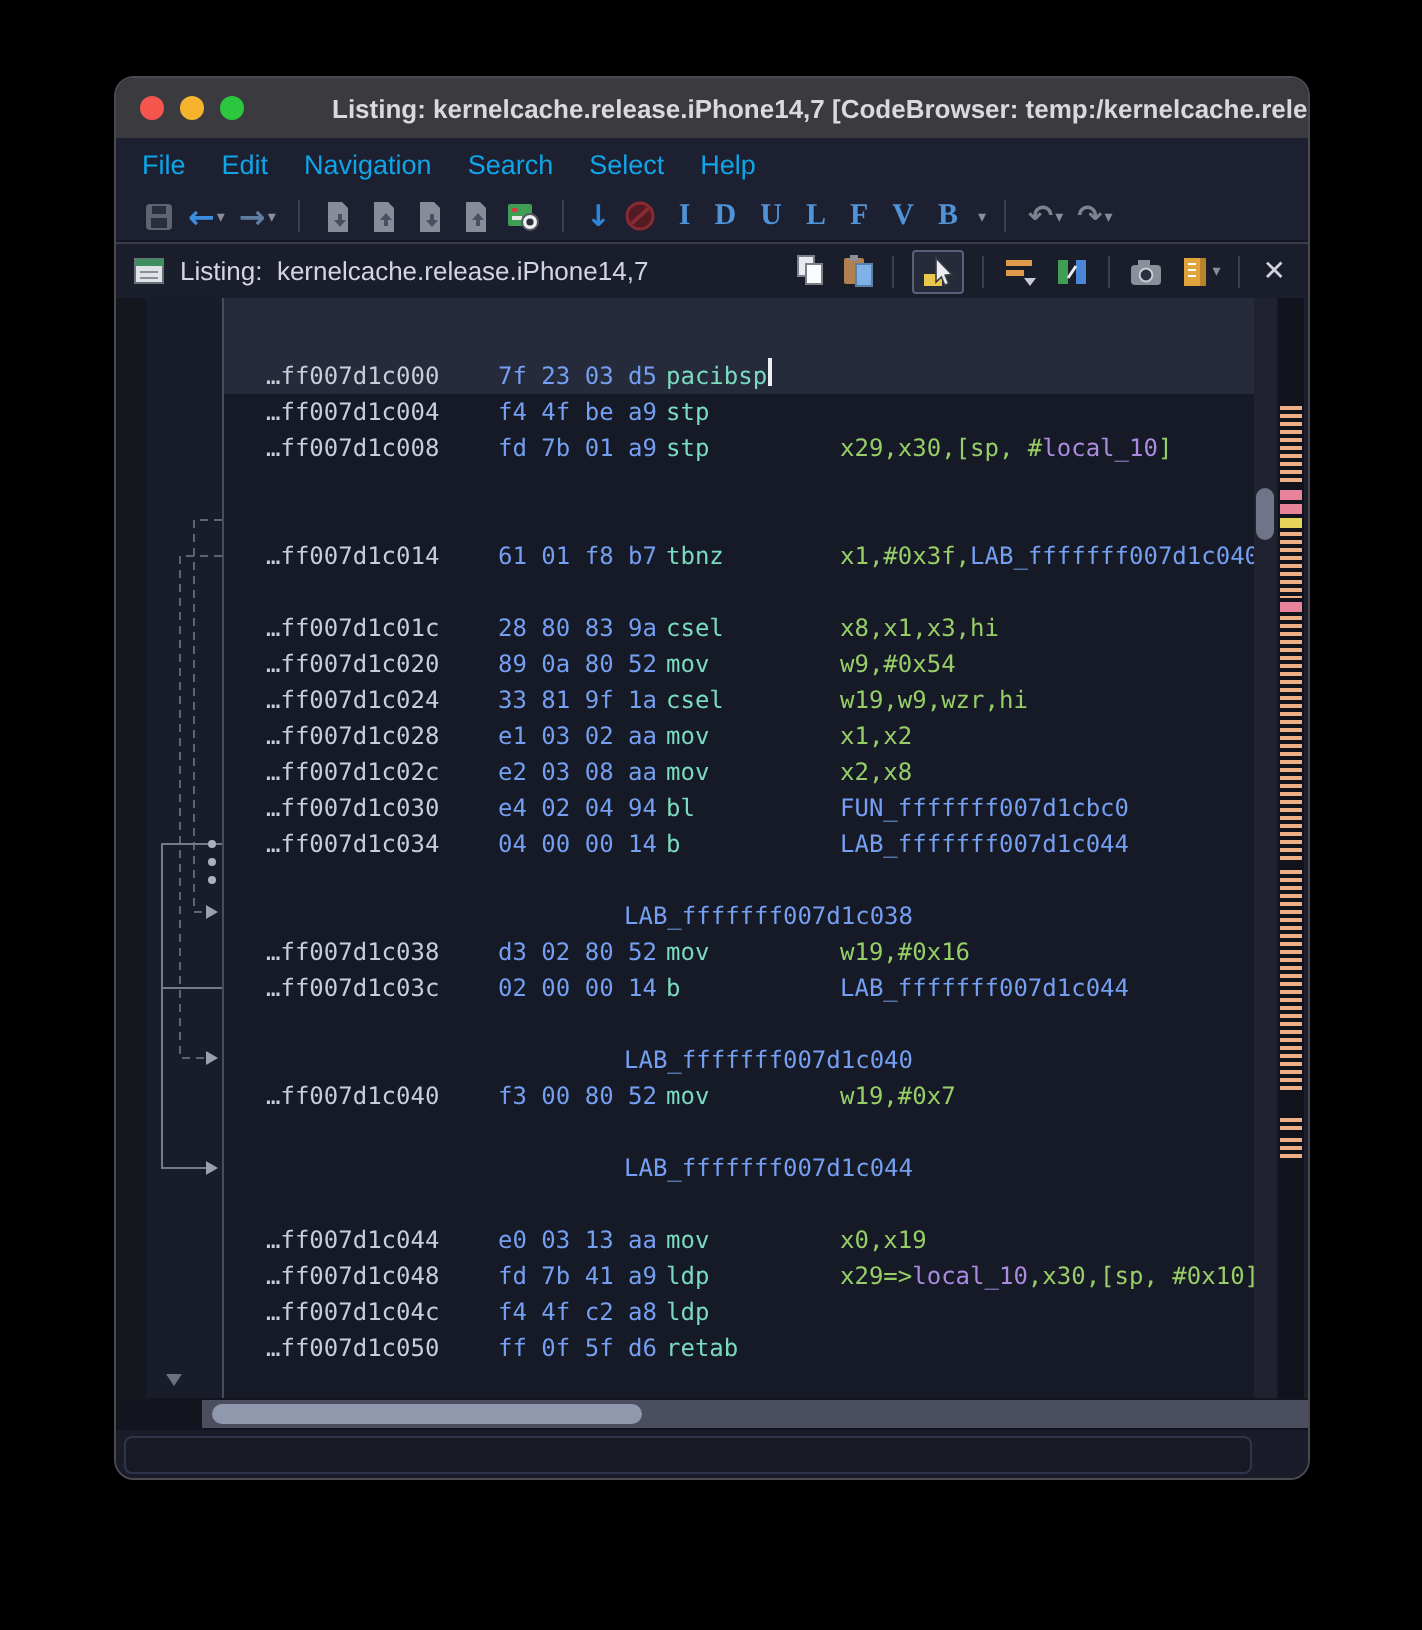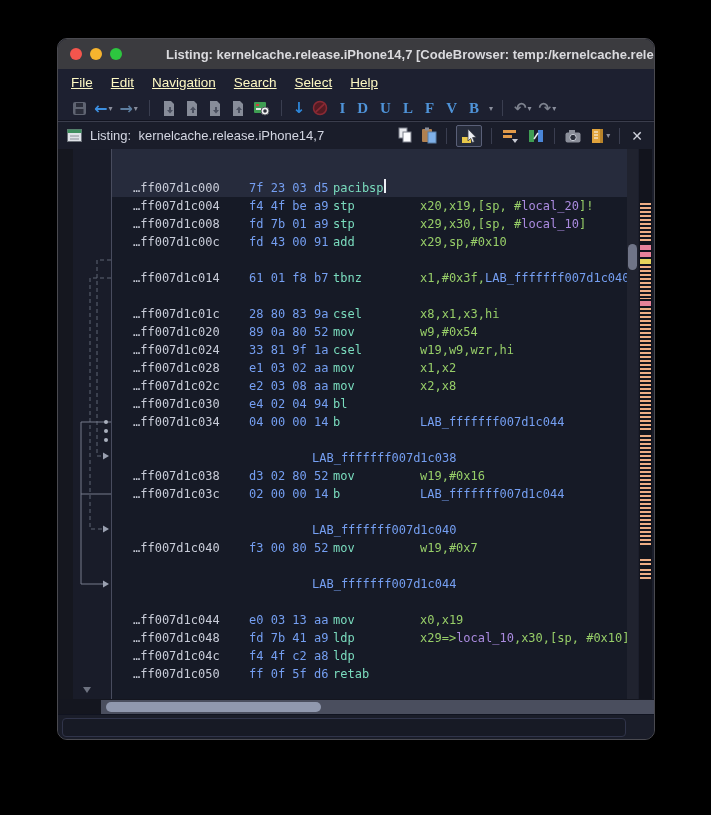--- a/index.html
+++ b/index.html
@@ -7,21 +7,21 @@
   .win{position:absolute;left:57px;top:38px;width:598px;height:702px;background:#1b1e2b;
        border:1px solid #4a4a50;border-radius:10px;box-shadow:0 18px 50px rgba(0,0,0,.75);overflow:hidden;}
   
   .titlebar{height:30px;background:#3b3b3f;display:flex;align-items:center;border-radius:9px 9px 0 0;}
   .lights{display:flex;gap:8px;margin-left:12px;}
   .light{width:12px;height:12px;border-radius:50%;}
   .l-red{background:#f4554d;} .l-yellow{background:#f6b42e;} .l-green{background:#2dc63f;}
   .wtitle{margin-left:44px;font:bold 13px "Liberation Sans",sans-serif;color:#dadade;white-space:nowrap;overflow:hidden;}
   
   .menubar{height:27px;background:#1d2030;display:flex;align-items:center;padding-left:4px;}
-  .menu-item{padding:0 9px;font:13.5px "Liberation Sans",sans-serif;color:#fef9c3;line-height:27px;cursor:default;text-decoration:underline;}
+  .menu-item{padding:0 9px;font:13.5px "Liberation Sans",sans-serif;color:#0ea5e9;line-height:27px;cursor:default;}
   
   .toolbar{height:25px;background:#1d2030;display:flex;align-items:center;gap:3px;padding-left:12px;border-bottom:1px solid #121420;}
   .tsep{width:1px;height:16px;background:#3a3e50;margin:0 6px;}
   .tbtn{display:flex;align-items:center;justify-content:center;height:22px;padding:0 2px;}
   .glyph-back{font:bold 16px "DejaVu Sans",sans-serif;color:#3c8fe0;}
   .glyph-fwd{font:bold 16px "DejaVu Sans",sans-serif;color:#5d7ea0;}
   .glyph-down{font:bold 15px "DejaVu Sans",sans-serif;color:#2e86d8;}
   .glyph-undo,.glyph-redo{font:bold 15px "DejaVu Sans",sans-serif;color:#7d828e;}
   .caret{font-size:8px;color:#8a8e9c;margin-left:1px;}
   .tletter{font:bold 15px "Liberation Serif",serif;color:#4f93d8;padding:0 6px;}
@@ -254,30 +254,29 @@
         <circle class="dot" cx="33" cy="282" r="2"></circle>
         <circle class="dot" cx="33" cy="291" r="2"></circle>
         <polygon class="tri" points="10,538 18,538 14,544"></polygon>
       </svg>
     </div>
 
     <div class="content">
       <div class="hlband"></div>
       <div id="rows" style="position:absolute;left:0;top:0;width:100%;height:100%;">
           <div class="lrow" style="top: 30px;"><span class="addr">…ff007d1c000</span><span class="bytes">7f 23 03 d5</span><span class="mn">pacibsp</span><span class="caret-bar"></span></div>
-          <div class="lrow" style="top: 48px;"><span class="addr">…ff007d1c004</span><span class="bytes">f4 4f be a9</span><span class="mn">stp</span><span class="opsf"><span class="c-g">x20,x19,[sp, #</span><span class="c-p">local_20</span><span class="c-g">]!</span></span></div>
+          <div class="lrow" style="top: 48px;"><span class="addr">…ff007d1c004</span><span class="bytes">f4 4f be a9</span><span class="mn">stp</span></div>
           <div class="lrow" style="top: 66px;"><span class="addr">…ff007d1c008</span><span class="bytes">fd 7b 01 a9</span><span class="mn">stp</span><span class="opsf"><span class="c-g">x29,x30,[sp, #</span><span class="c-p">local_10</span><span class="c-g">]</span></span></div>
-          <div class="lrow" style="top: 84px;"><span class="addr">…ff007d1c00c</span><span class="bytes">fd 43 00 91</span><span class="mn">add</span><span class="opsf"><span class="c-g">x29,sp,#0x10</span></span></div>
           <div class="lrow" style="top: 120px;"><span class="addr">…ff007d1c014</span><span class="bytes">61 01 f8 b7</span><span class="mn">tbnz</span><span class="opsf"><span class="c-g">x1,#0x3f,</span><span class="c-b">LAB_fffffff007d1c040</span></span></div>
           <div class="lrow" style="top: 156px;"><span class="addr">…ff007d1c01c</span><span class="bytes">28 80 83 9a</span><span class="mn">csel</span><span class="opsf"><span class="c-g">x8,x1,x3,hi</span></span></div>
           <div class="lrow" style="top: 174px;"><span class="addr">…ff007d1c020</span><span class="bytes">89 0a 80 52</span><span class="mn">mov</span><span class="opsf"><span class="c-g">w9,#0x54</span></span></div>
           <div class="lrow" style="top: 192px;"><span class="addr">…ff007d1c024</span><span class="bytes">33 81 9f 1a</span><span class="mn">csel</span><span class="opsf"><span class="c-g">w19,w9,wzr,hi</span></span></div>
           <div class="lrow" style="top: 210px;"><span class="addr">…ff007d1c028</span><span class="bytes">e1 03 02 aa</span><span class="mn">mov</span><span class="opsf"><span class="c-g">x1,x2</span></span></div>
           <div class="lrow" style="top: 228px;"><span class="addr">…ff007d1c02c</span><span class="bytes">e2 03 08 aa</span><span class="mn">mov</span><span class="opsf"><span class="c-g">x2,x8</span></span></div>
-          <div class="lrow" style="top: 246px;"><span class="addr">…ff007d1c030</span><span class="bytes">e4 02 04 94</span><span class="mn">bl</span></div>
+          <div class="lrow" style="top: 246px;"><span class="addr">…ff007d1c030</span><span class="bytes">e4 02 04 94</span><span class="mn">bl</span><span class="opsf"><span class="c-b">FUN_fffffff007d1cbc0</span></span></div>
           <div class="lrow" style="top: 264px;"><span class="addr">…ff007d1c034</span><span class="bytes">04 00 00 14</span><span class="mn">b</span><span class="opsf"><span class="c-b">LAB_fffffff007d1c044</span></span></div>
           <div class="lrow" style="top: 282px;"></div>
           <div class="lrow" style="top: 300px;"><span class="lbl">LAB_fffffff007d1c038</span></div>
           <div class="lrow" style="top: 318px;"><span class="addr">…ff007d1c038</span><span class="bytes">d3 02 80 52</span><span class="mn">mov</span><span class="opsf"><span class="c-g">w19,#0x16</span></span></div>
           <div class="lrow" style="top: 336px; text-align: right;"><span class="addr">…ff007d1c03c</span><span class="bytes">02 00 00 14</span><span class="mn">b</span><span class="opsf"><span class="c-b">LAB_fffffff007d1c044</span></span></div>
           <div class="lrow" style="top: 354px;"></div>
           <div class="lrow" style="top: 372px;"><span class="lbl">LAB_fffffff007d1c040</span></div>
           <div class="lrow" style="top: 390px;"><span class="addr">…ff007d1c040</span><span class="bytes">f3 00 80 52</span><span class="mn">mov</span><span class="opsf"><span class="c-g">w19,#0x7</span></span></div>
           <div class="lrow" style="top: 408px;"></div>
           <div class="lrow" style="top: 426px;"><span class="lbl">LAB_fffffff007d1c044</span></div>

